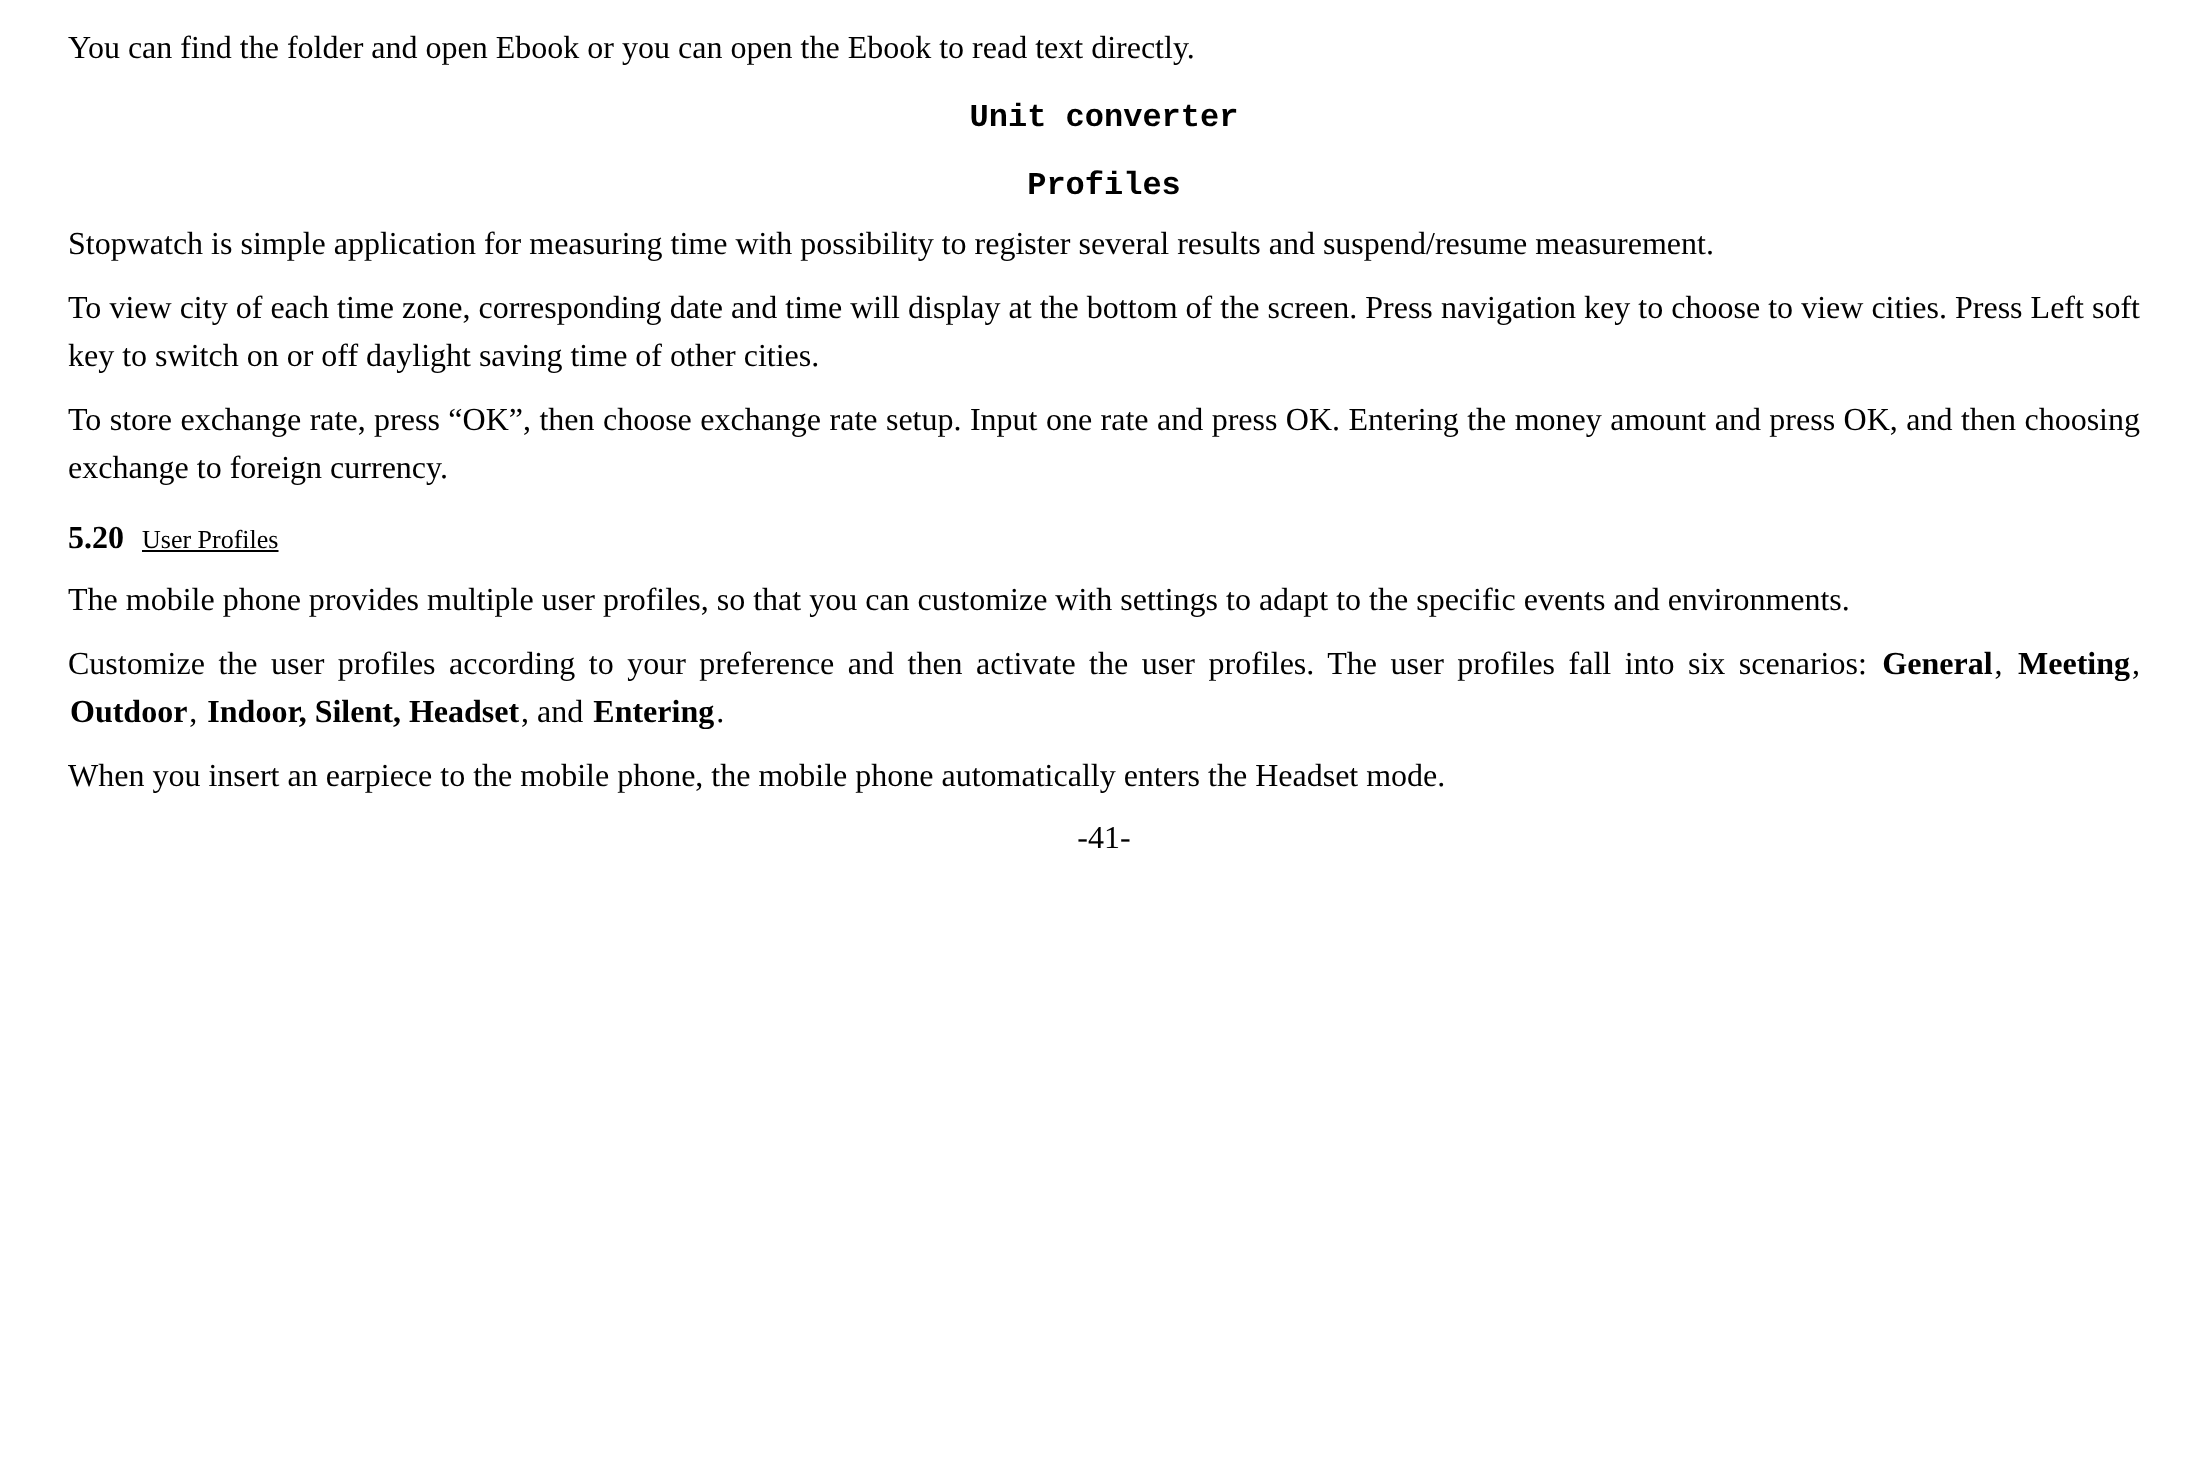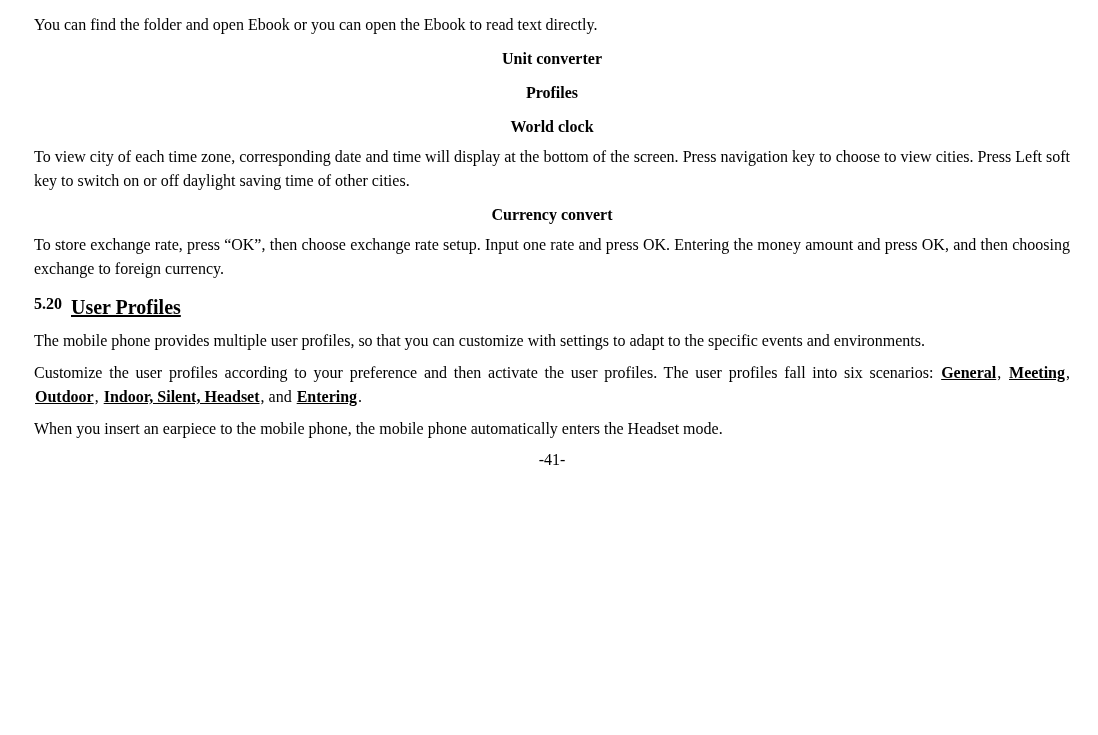--- a/index.html
+++ b/index.html
@@ -22,61 +22,60 @@
     .paragraph {
       text-align: justify;
       line-height: 1.5;
       margin-bottom: 8px;
     }
     .section-heading {
       text-align: center;
       font-weight: bold;
       margin: 10px 0 6px 0;
       line-height: 1.5;
+      font-family: Liberation Mono, monospace;
     }
     .subsection-heading {
       display: flex;
-      align-items: flex-start;
+      align-items: center;
       margin: 10px 0 6px 0;
       line-height: 1.5;
     }
     .subsection-number {
       font-weight: bold;
       font-size: 16px;
       margin-right: 8px;
     }
     .subsection-title {
-      font-weight: bold;
-      font-size: 20px;
+      font-weight: normal;
+      font-size: 13px;
       text-decoration: underline;
     }
     .bold {
       font-weight: bold;
-      text-decoration: underline;
     }
     .page-number {
       text-align: center;
       margin-top: 10px;
     }
   </style>
 </head>
 <body>
 
 <div class="content-area">
 
   <p class="paragraph">You can find the folder and open Ebook or you can open the Ebook to read text directly.</p>
 
   <div class="section-heading">Unit converter</div>
 
   <div class="section-heading">Profiles</div>
+  <p class="paragraph">Stopwatch is simple application for measuring time with possibility to register several results and suspend/resume measurement.</p>
 
-  <div class="section-heading">World clock</div>
   <p class="paragraph">To view city of each time zone, corresponding date and time will display at the bottom of the screen. Press navigation key to choose to view cities. Press Left soft key to switch on or off daylight saving time of other cities.</p>
 
-  <div class="section-heading">Currency convert</div>
   <p class="paragraph">To store exchange rate, press “OK”, then choose exchange rate setup. Input one rate and press OK. Entering the money amount and press OK, and then choosing exchange to foreign currency.</p>
 
   <div class="subsection-heading">
     <span class="subsection-number">5.20</span>
     <span class="subsection-title">User Profiles</span>
   </div>
 
   <p class="paragraph">The mobile phone provides multiple user profiles, so that you can customize with settings to adapt to the specific events and environments.</p>
 
   <p class="paragraph">Customize the user profiles according to your preference and then activate the user profiles. The user profiles fall into six scenarios: <span class="bold">General</span>, <span class="bold">Meeting</span>, <span class="bold">Outdoor</span>, <span class="bold">Indoor, Silent, Headset</span>, and <span class="bold">Entering</span>.</p>

